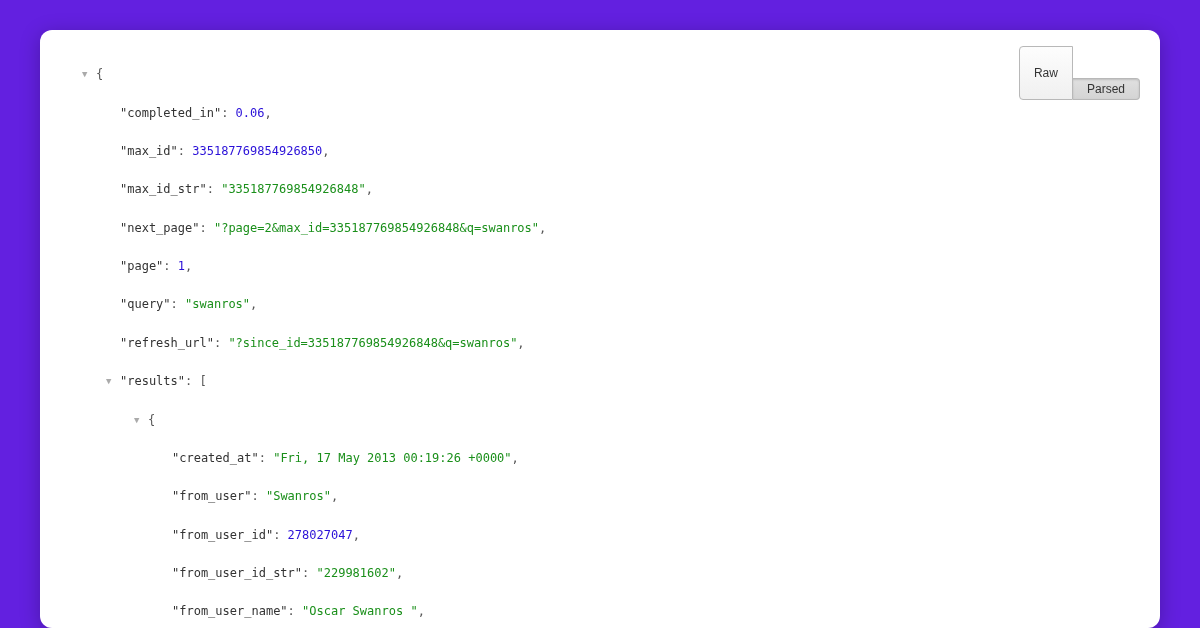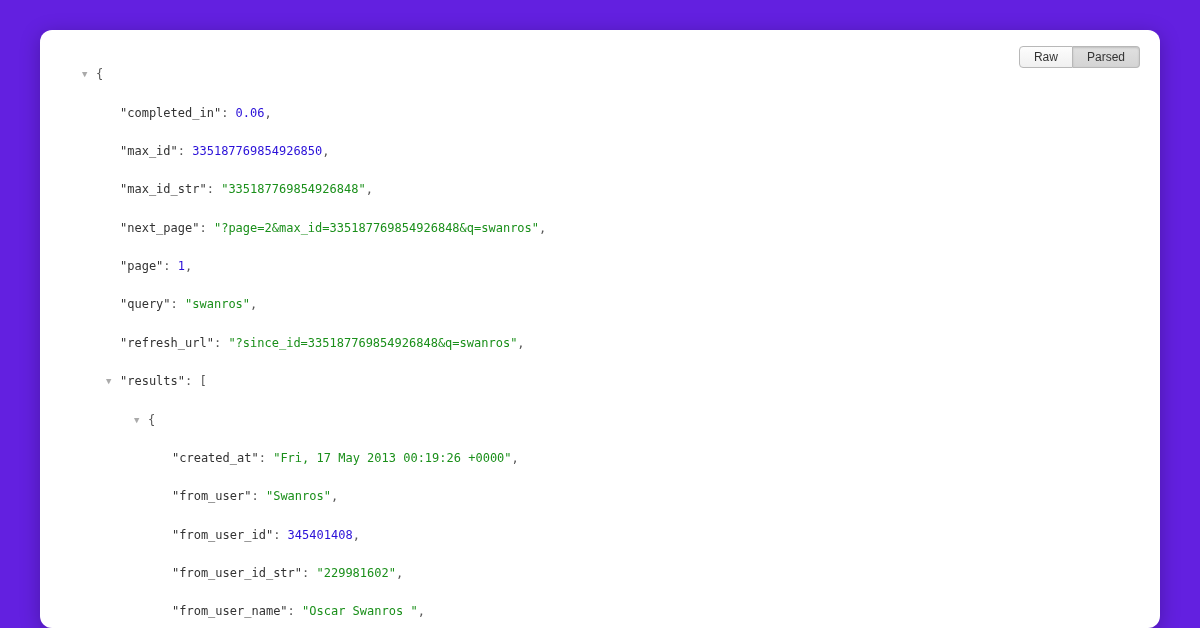--- a/index.html
+++ b/index.html
@@ -36,20 +36,21 @@
       border: 1px solid #b8b8b8;
       background: linear-gradient(#fdfdfd, #f0f0f0);
       cursor: pointer;
       color: #333;
     }
     .tbtn.left { border-top-left-radius: 4px; border-bottom-left-radius: 4px; }
     .tbtn.right { border-top-right-radius: 4px; border-bottom-right-radius: 4px; border-left: none; }
     .tbtn.active {
       background: linear-gradient(#e0e0e0, #d4d4d4);
       box-shadow: inset 0 1px 2px rgba(0,0,0,0.15);
+      margin-top: 32px;
     }
     .json-tree {
       font-family: Menlo, Monaco, Consolas, monospace;
       font-size: 12px;
       line-height: 1.6;
       color: #333;
       white-space: pre;
     }
     .key { color: #333; }
     .string { color: #1a8f1a; }
@@ -81,21 +82,21 @@
 <span class="line" style="padding-left:64px;"><span class="key">"max_id"</span><span class="punct">: </span><span class="number">335187769854926850</span><span class="punct">,</span></span>
 <span class="line" style="padding-left:64px;"><span class="key">"max_id_str"</span><span class="punct">: </span><span class="string">"335187769854926848"</span><span class="punct">,</span></span>
 <span class="line" style="padding-left:64px;"><span class="key">"next_page"</span><span class="punct">: </span><span class="string">"?page=2&amp;max_id=335187769854926848&amp;q=swanros"</span><span class="punct">,</span></span>
 <span class="line" style="padding-left:64px;"><span class="key">"page"</span><span class="punct">: </span><span class="number">1</span><span class="punct">,</span></span>
 <span class="line" style="padding-left:64px;"><span class="key">"query"</span><span class="punct">: </span><span class="string">"swanros"</span><span class="punct">,</span></span>
 <span class="line" style="padding-left:64px;"><span class="key">"refresh_url"</span><span class="punct">: </span><span class="string">"?since_id=335187769854926848&amp;q=swanros"</span><span class="punct">,</span></span>
 <span class="line" style="padding-left:64px; position:relative;"><span class="tri">▼</span><span class="key">"results"</span><span class="punct">: </span><span class="punct">[</span></span>
 <span class="line" style="padding-left:92px; position:relative;"><span class="tri">▼</span><span class="punct">{</span></span>
 <span class="line" style="padding-left:116px;"><span class="key">"created_at"</span><span class="punct">: </span><span class="string">"Fri, 17 May 2013 00:19:26 +0000"</span><span class="punct">,</span></span>
 <span class="line" style="padding-left:116px;"><span class="key">"from_user"</span><span class="punct">: </span><span class="string">"Swanros"</span><span class="punct">,</span></span>
-<span class="line" style="padding-left:116px;"><span class="key">"from_user_id"</span><span class="punct">: </span><span class="number">345401408</span><span class="punct">,</span></span>
+<span class="line" style="padding-left:116px;"><span class="key">"from_user_id"</span><span class="punct">: </span><span class="number">278027047</span><span class="punct">,</span></span>
 <span class="line" style="padding-left:116px;"><span class="key">"from_user_id_str"</span><span class="punct">: </span><span class="string">"229981602"</span><span class="punct">,</span></span>
 <span class="line" style="padding-left:116px;"><span class="key">"from_user_name"</span><span class="punct">: </span><span class="string">"Oscar Swanros "</span><span class="punct">,</span></span>
 
 
 
 
 
 
 
 

